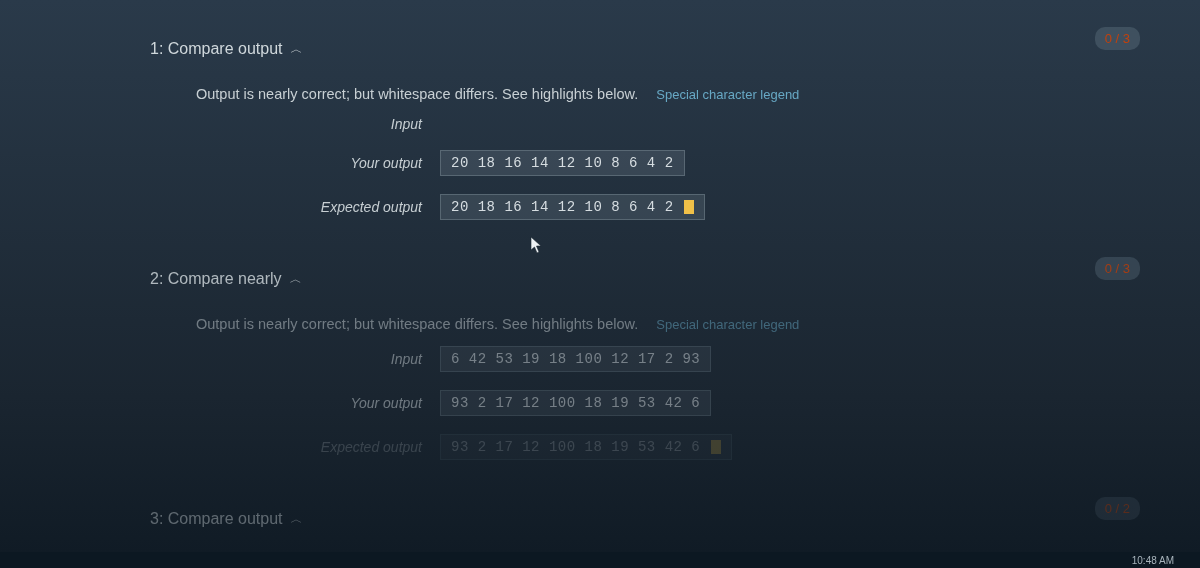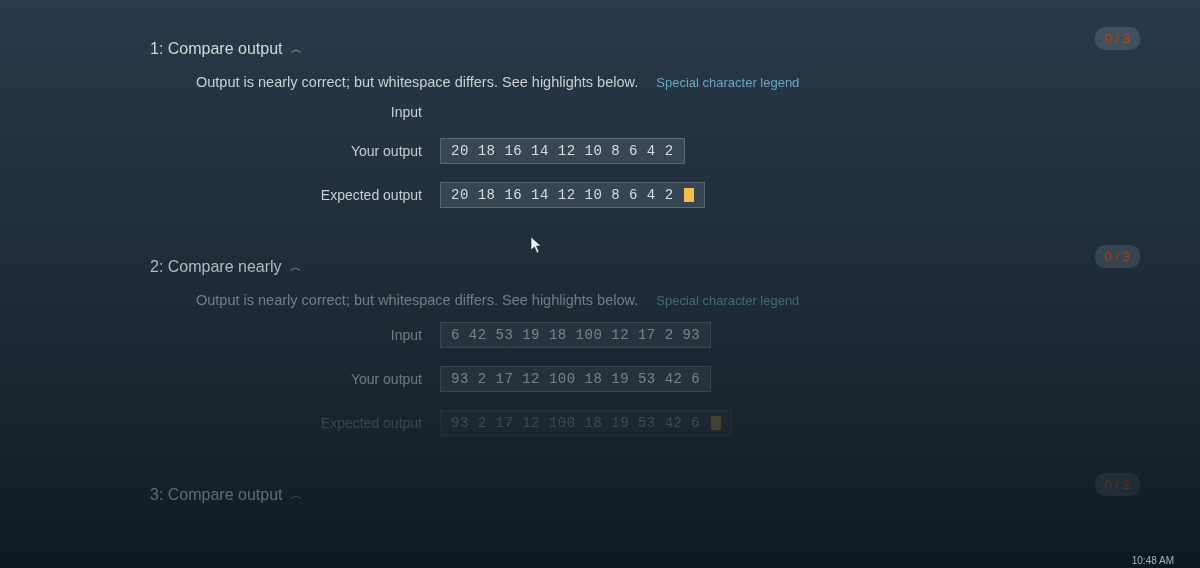--- a/index.html
+++ b/index.html
@@ -36,21 +36,21 @@
     color: #c0c8cc;
   }
   .score {
     background: rgba(90,110,125,0.45);
     color: #c2410c;
     font-size: 13px;
     padding: 4px 10px;
     border-radius: 10px;
   }
   .msg {
-    margin: 16px 0 14px 46px;
+    margin: 28px 0 14px 46px;
     font-size: 14.5px;
     color: #c8d0d4;
   }
   .legend-link {
     color: #67a8c4;
     font-size: 13px;
     margin-left: 14px;
     cursor: pointer;
   }
   .rows {
@@ -60,20 +60,21 @@
     display: flex;
     align-items: center;
     margin-bottom: 18px;
   }
   .row-label {
     width: 170px;
     text-align: right;
     padding-right: 18px;
     font-size: 14px;
     color: #c6ced2;
+    font-style: italic;
   }
   .row-box {
     font-family: "Courier New", monospace;
     font-size: 14px;
     background: rgba(120,135,148,0.25);
     border: 1px solid rgba(150,165,175,0.35);
     padding: 4px 10px;
     color: #d6dde1;
     white-space: pre;
     letter-spacing: 0.5px;

